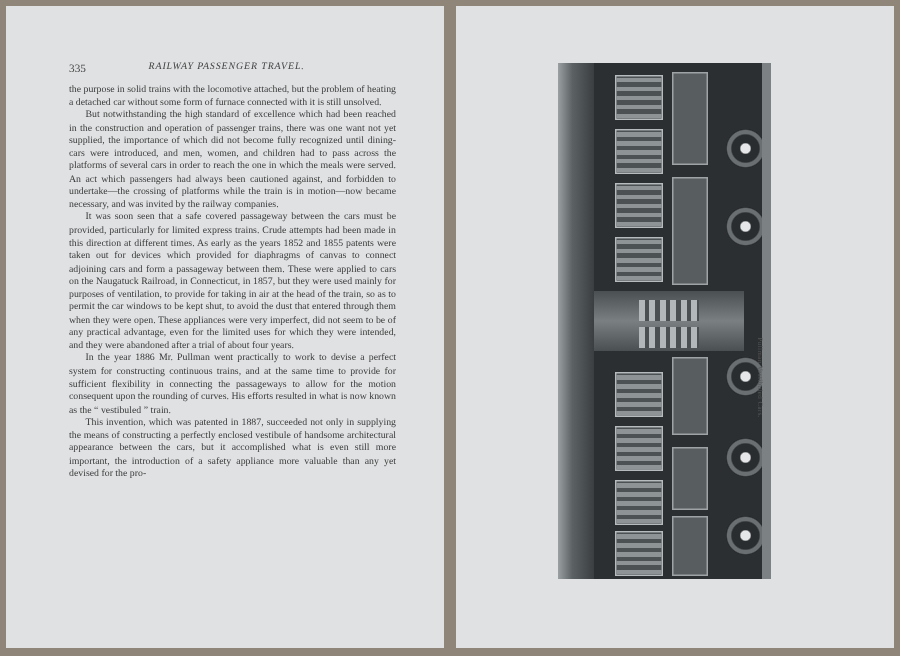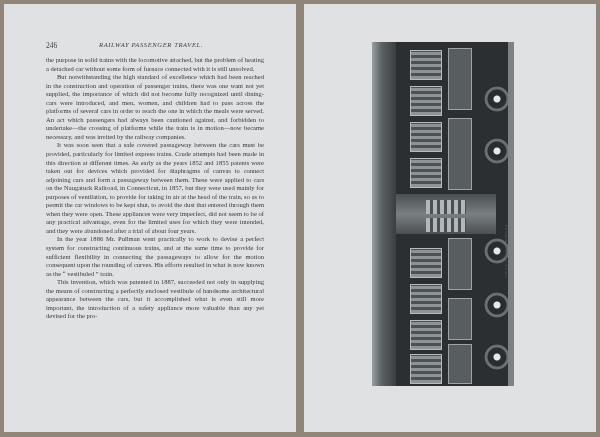--- a/index.html
+++ b/index.html
@@ -24,21 +24,21 @@
   .vest{position:absolute;left:24px;top:152px;width:100px;height:40px;background:linear-gradient(0deg,#4a4f51,#7a7f81 50%,#4a4f51);}
   .vdoor{position:absolute;left:30px;width:40px;height:14px;background:repeating-linear-gradient(90deg,#b2b7b9 0 4px,#4a4f51 4px 7px);}
   .track{position:absolute;right:0;top:0;width:6px;height:100%;background:#7c8183;}
   .caption{position:absolute;left:205px;top:221px;transform:rotate(90deg);transform-origin:left top;font-size:4.6px;color:#555;white-space:nowrap;letter-spacing:0.3px;}
 </style>
 </head>
 <body>
 
 <div class="page" id="left">
   <div class="header">
-    <span class="pnum">246</span>
+    <span class="pnum">335</span>
     <span class="rtitle">RAILWAY PASSENGER TRAVEL.</span>
   </div>
   <div class="body">
     <p>the purpose in solid trains with the locomotive attached, but the problem of heating a detached car without some form of furnace connected with it is still unsolved.</p>
     <p class="ind">But notwithstanding the high standard of excellence which had been reached in the construction and operation of passenger trains, there was one want not yet supplied, the importance of which did not become fully recognized until dining-cars were introduced, and men, women, and children had to pass across the platforms of several cars in order to reach the one in which the meals were served. An act which passengers had always been cautioned against, and forbidden to undertake—the crossing of platforms while the train is in motion—now became necessary, and was invited by the railway companies.</p>
     <p class="ind">It was soon seen that a safe covered passageway between the cars must be provided, particularly for limited express trains. Crude attempts had been made in this direction at different times. As early as the years 1852 and 1855 patents were taken out for devices which provided for diaphragms of canvas to connect adjoining cars and form a passageway between them. These were applied to cars on the Naugatuck Railroad, in Connecticut, in 1857, but they were used mainly for purposes of ventilation, to provide for taking in air at the head of the train, so as to permit the car windows to be kept shut, to avoid the dust that entered through them when they were open. These appliances were very imperfect, did not seem to be of any practical advantage, even for the limited uses for which they were intended, and they were abandoned after a trial of about four years.</p>
     <p class="ind">In the year 1886 Mr. Pullman went practically to work to devise a perfect system for constructing continuous trains, and at the same time to provide for sufficient flexibility in connecting the passageways to allow for the motion consequent upon the rounding of curves. His efforts resulted in what is now known as the “ vestibuled ” train.</p>
     <p class="ind">This invention, which was patented in 1887, succeeded not only in supplying the means of constructing a perfectly enclosed vestibule of handsome architectural appearance between the cars, but it accomplished what is even still more important, the introduction of a safety appliance more valuable than any yet devised for the pro-</p>
   </div>
 </div>

